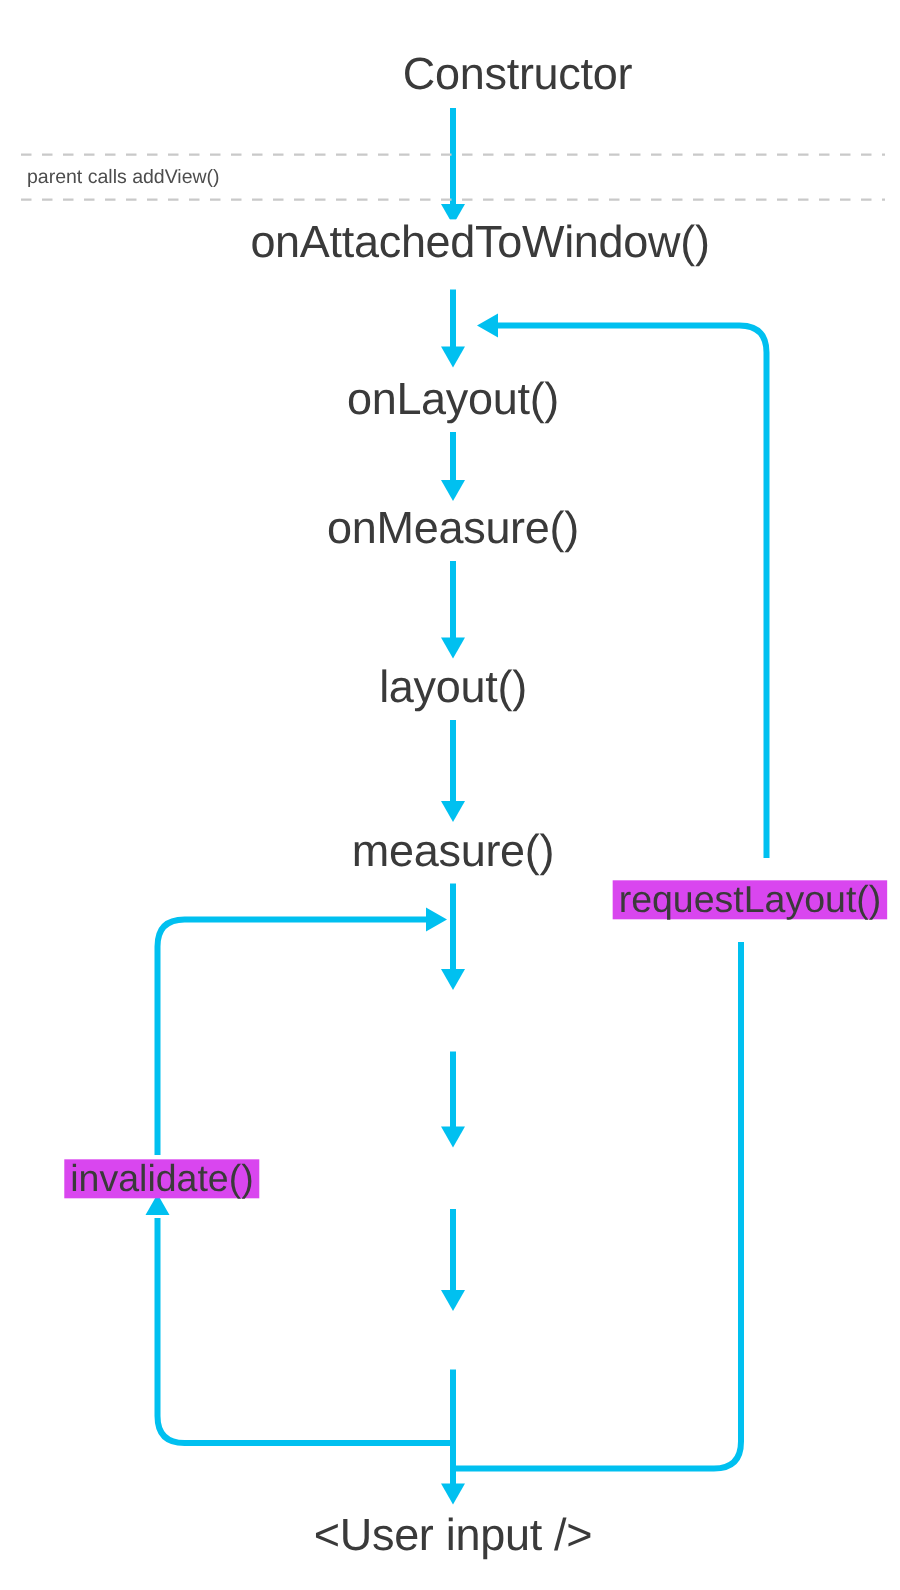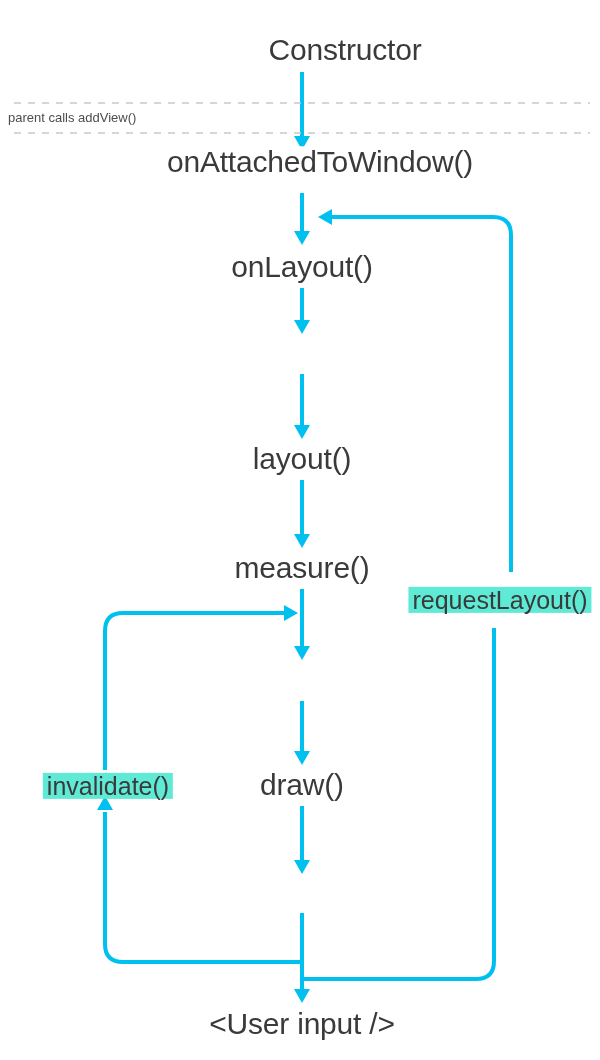--- a/index.html
+++ b/index.html
@@ -40,21 +40,21 @@
     line-height: 1.05;
   }
   .side-label {
     position: absolute;
     transform: translate(-50%, -50%);
     white-space: nowrap;
     font-family: "Liberation Sans", sans-serif;
     font-weight: 300;
     font-size: 25px;
     color: #3a3a3a;
-    background: #5eead4;
+    background: #d946ef;
     padding: 0 4px;
     line-height: 1.05;
   }
   .band-label {
     position: absolute;
     white-space: nowrap;
     font-family: "Liberation Sans", sans-serif;
     font-weight: 400;
     font-size: 13px;
     color: #4d4d4d;
@@ -115,35 +115,35 @@
       <path d="M105,770 L105,631 Q105,613 123,613 L286,613" stroke="#00C0F0" stroke-width="4" fill="none" stroke-linecap="butt"></path>
       <path d="M284,605 L284,621 L298,613 Z" fill="#00C0F0"></path>
     </g>
 
     <g>
       <line x1="14" y1="103" x2="590" y2="103" stroke="#c9c9c9" stroke-width="1.5" stroke-dasharray="7 7"></line>
       <line x1="14" y1="133" x2="590" y2="133" stroke="#c9c9c9" stroke-width="1.5" stroke-dasharray="7 7"></line>
     </g>
   </svg>
 
-  <div class="band-label" style="left:8px; top:111px;">parent calls addView()</div>
+  <div class="band-label" style="left:18px; top:111px;">parent calls addView()</div>
 
   <div class="node-label" style="left:302px; top:50px;margin-left:43px;">Constructor</div>
 
   <div class="node-label" style="left:320px; top:162px;">onAttachedToWindow()</div>
 
   <div class="node-label" style="left:302px; top:267px;">onLayout()</div>
 
+  <div class="node-label" style="left:302px; top:353px;">onMeasure()</div>
 
   <div class="node-label" style="left:302px; top:459px;">layout()</div>
 
   <div class="node-label" style="left:302px; top:568px;">measure()</div>
 
 
-  <div class="node-label" style="left:302px; top:785px;">draw()</div>
 
 
   <div class="node-label" style="left:302px; top:1024px;">&lt;User input /&gt;</div>
 
   <div class="side-label" style="left:500px; top:600px;">requestLayout()</div>
 
   <div class="side-label" style="left:108px; top:786px;">invalidate()</div>
 
 </div>
 

